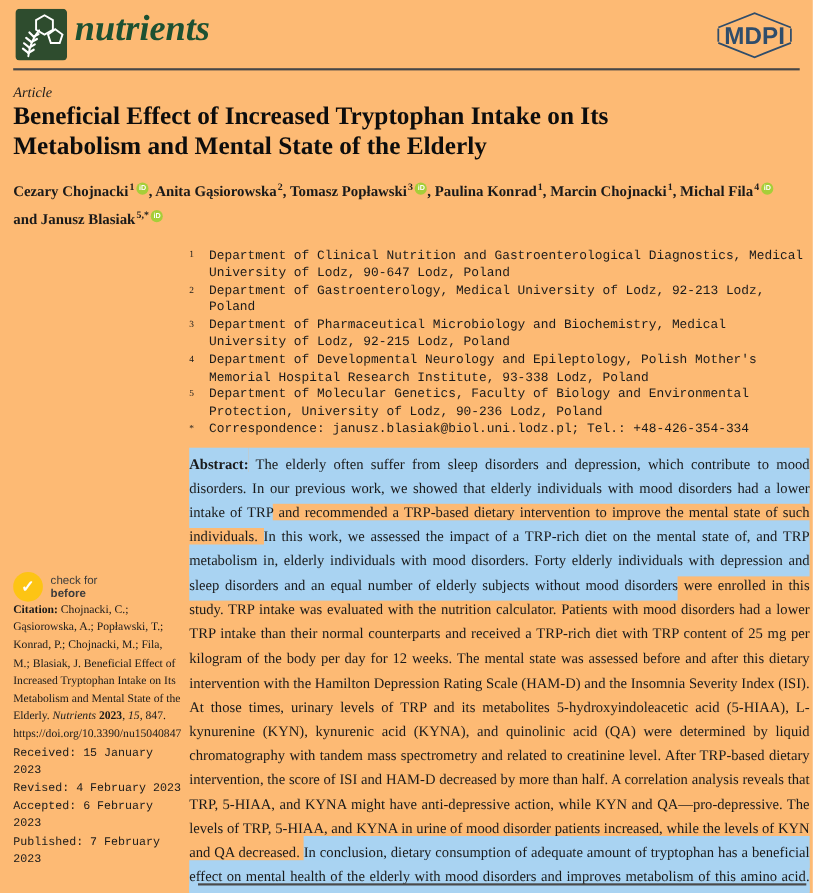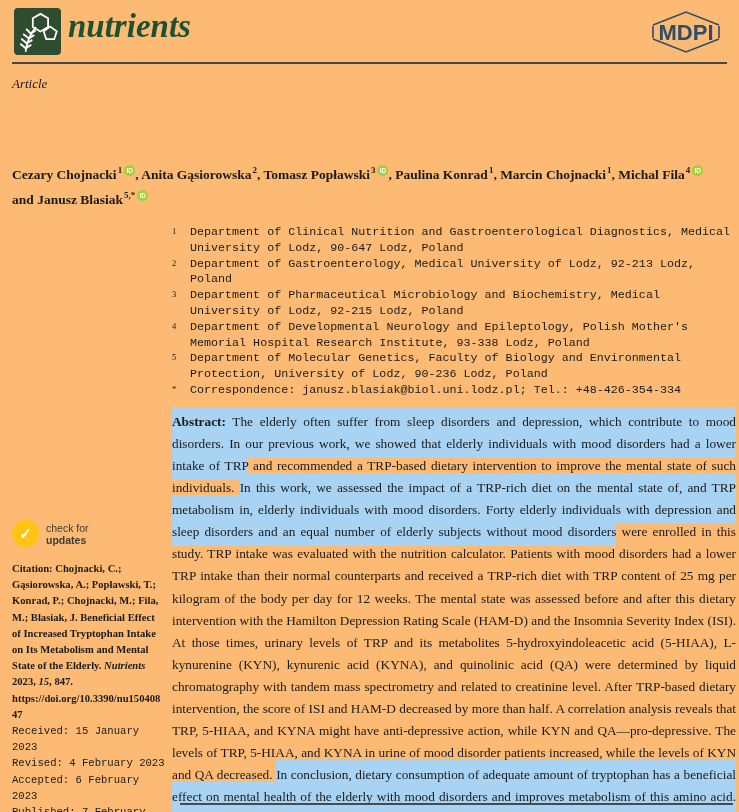--- a/index.html
+++ b/index.html
@@ -33,21 +33,21 @@
   .hl{background:#a9d3f2;padding:7px 0;-webkit-box-decoration-break:clone;box-decoration-break:clone;}
   .bottom-rule{position:absolute;left:180px;width:553px;top:803px;height:0;border-top:2px solid #4a4a4a;}
 
   
   .sidebar{position:absolute;left:12px;top:520px;width:153px;font-size:10.6px;line-height:16.2px;}
   .badge{display:flex;align-items:center;gap:7px;cursor:pointer;}
   .badge-circle{width:27px;height:27px;border-radius:50%;background:#fdc414;color:#fff;
                 font:bold 15px/27px "Liberation Sans",sans-serif;text-align:center;flex:none;}
   .badge-text{font-family:"Liberation Sans",sans-serif;font-size:10.5px;line-height:12px;color:#3c3c3c;}
   .badge-text .b2{display:block;font-weight:bold;}
-  .citation{margin-top:14px;overflow-wrap:anywhere;font-weight:bold;}
+  .citation{overflow-wrap:anywhere;}
   .editor{margin-top:11px;}
   .dates{font-family:Liberation Mono, monospace;}
 </style>
 </head>
 <body>
 
 <div class="page">
 
   <svg class="header-logo" viewBox="0 0 48 48">
     <rect x="0" y="0" width="48" height="48" rx="4" fill="#2e4c2e"></rect>
@@ -69,20 +69,21 @@
   <svg class="mdpi-logo" viewBox="0 0 86 52">
     <polyline points="10,19 43,6 76,19" fill="none" stroke="#2f4d6b" stroke-width="1.6"></polyline>
     <polyline points="10,33 43,46 76,33" fill="none" stroke="#2f4d6b" stroke-width="1.6"></polyline>
     <line x1="10" y1="20" x2="10" y2="32" stroke="#2f4d6b" stroke-width="1.6"></line>
     <line x1="76" y1="20" x2="76" y2="32" stroke="#2f4d6b" stroke-width="1.6"></line>
     <text x="43" y="34" text-anchor="middle" font-family="Liberation Sans, sans-serif" font-size="22" font-weight="bold" fill="#2f4d6b">MDPI</text>
   </svg>
   <div class="header-rule"></div>
 
   <div class="article-label">Article</div>
+  <h1 class="page-title" style="margin:0">Beneficial Effect of Increased Tryptophan Intake on Its Metabolism and Mental State of the Elderly</h1>
   <div class="authors"><span>Cezary Chojnacki</span><sup>1</sup><span class="orcid">iD</span>, <span>Anita Gąsiorowska</span><sup>2</sup>, <span>Tomasz Popławski</span><sup>3</sup><span class="orcid">iD</span>, <span>Paulina Konrad</span><sup>1</sup>, <span>Marcin Chojnacki</span><sup>1</sup>, <span>Michal Fila</span><sup>4</sup><span class="orcid">iD</span> and <span>Janusz Blasiak</span><sup>5,*</sup><span class="orcid">iD</span></div>
 
   <div class="right-col">
     <div>
         <div class="aff-row">
           <span class="aff-sup">1</span>
           <span class="aff-text">Department of Clinical Nutrition and Gastroenterological Diagnostics, Medical University of Lodz, 90-647 Lodz, Poland</span>
         </div>
         <div class="aff-row">
           <span class="aff-sup">2</span>
@@ -106,21 +107,21 @@
         </div>
       </div>
     <p class="abstract"><strong class="hl">Abstract:</strong><span><span class="hl"> The elderly often suffer from sleep disorders and depression, which contribute to mood disorders. In our previous work, we showed that elderly individuals with mood disorders had a lower intake of TRP</span><span> and recommended a TRP-based dietary intervention to improve the mental state of such individuals. </span><span class="hl">In this work, we assessed the impact of a TRP-rich diet on the mental state of, and TRP metabolism in, elderly individuals with mood disorders. Forty elderly individuals with depression and sleep disorders and an equal number of elderly subjects without mood disorders</span><span> were enrolled in this study. TRP intake was evaluated with the nutrition calculator. Patients with mood disorders had a lower TRP intake than their normal counterparts and received a TRP-rich diet with TRP content of 25 mg per kilogram of the body per day for 12 weeks. The mental state was assessed before and after this dietary intervention with the Hamilton Depression Rating Scale (HAM-D) and the Insomnia Severity Index (ISI). At those times, urinary levels of TRP and its metabolites 5-hydroxyindoleacetic acid (5-HIAA), L-kynurenine (KYN), kynurenic acid (KYNA), and quinolinic acid (QA) were determined by liquid chromatography with tandem mass spectrometry and related to creatinine level. After TRP-based dietary intervention, the score of ISI and HAM-D decreased by more than half. A correlation analysis reveals that TRP, 5-HIAA, and KYNA might have anti-depressive action, while KYN and QA—pro-depressive. The levels of TRP, 5-HIAA, and KYNA in urine of mood disorder patients increased, while the levels of KYN and QA decreased. </span><span class="hl">In conclusion, dietary consumption of adequate amount of tryptophan has a beneficial effect on mental health of the elderly with mood disorders and improves metabolism of this amino acid. Therefore, a TRP-enriched diet may be considered as a component of the treatment of elderly individuals with mood disorders.</span></span></p>
 
   </div>
   <div class="bottom-rule"></div>
 
   <div class="sidebar">
     <div class="badge">
       <div class="badge-circle">✓</div>
-      <div class="badge-text"><span>check for</span><span class="b2">updates</span></div>
+      <div class="badge-text"><span>check for</span><span class="b2">before</span></div>
     </div>
     <div class="citation"><strong>Citation:</strong><span><span> Chojnacki, C.; Gąsiorowska, A.; Popławski, T.; Konrad, P.; Chojnacki, M.; Fila, M.; Blasiak, J. Beneficial Effect of Increased Tryptophan Intake on Its Metabolism and Mental State of the Elderly. </span><em>Nutrients </em><strong>2023</strong><span>, </span><em>15</em><span>, 847. https://doi.org/10.3390/nu15040847</span></span></div>
     <div class="dates">
         <div>Received: 15 January 2023</div>
         <div>Revised: 4 February 2023</div>
         <div>Accepted: 6 February 2023</div>
         <div>Published: 7 February 2023</div>
       </div>
   </div>
 

